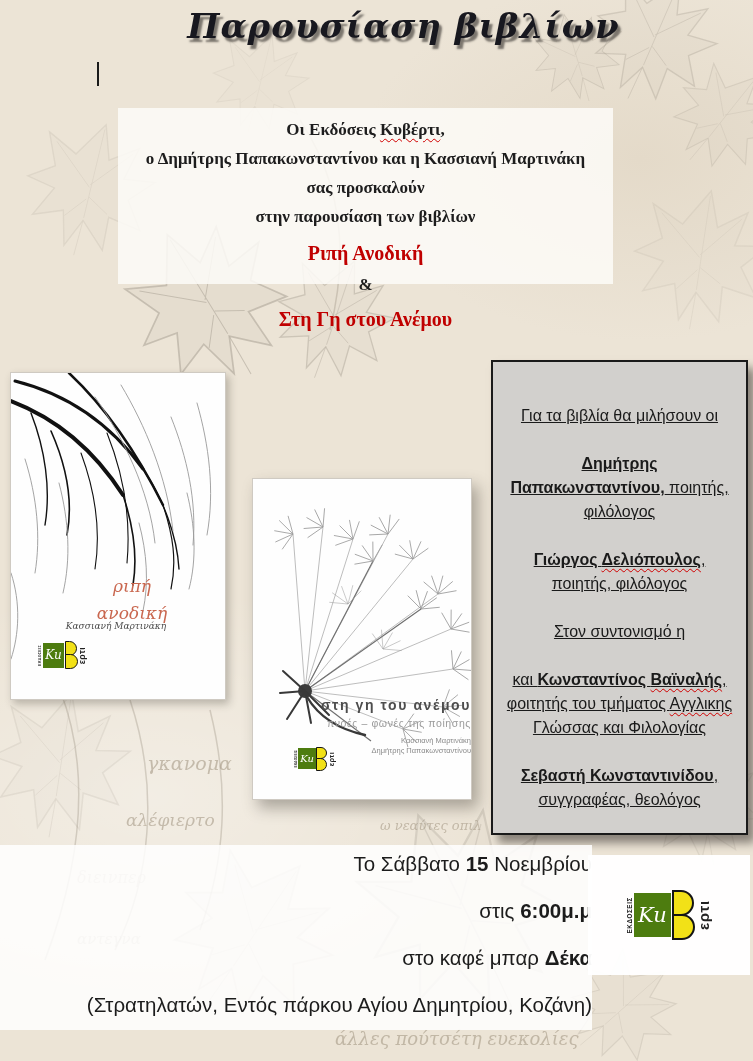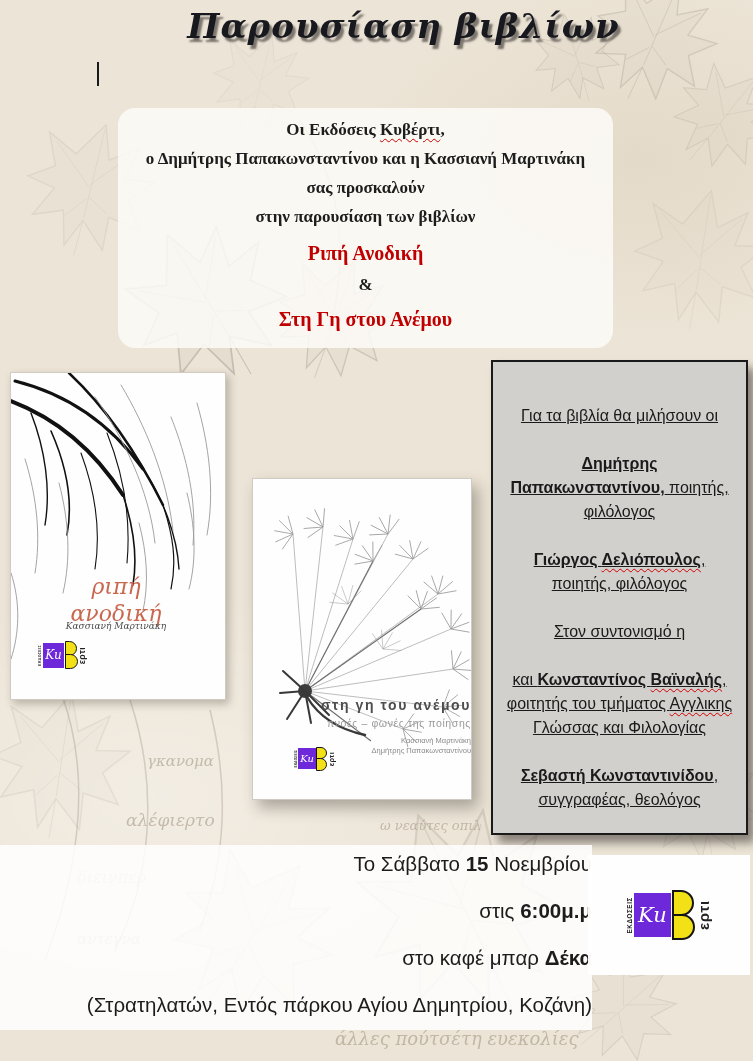--- a/index.html
+++ b/index.html
@@ -18,52 +18,51 @@
   .title{
     position:absolute;left:0;top:6px;width:100%;margin:0;text-align:center;
     font-family:"DejaVu Serif",serif;font-style:italic;font-weight:bold;
     font-size:34px;letter-spacing:1px;color:#18181f;
     text-shadow:3px 4px 2px rgba(95,90,84,0.8);
     padding-left:27px;
   }
   .tick{position:absolute;left:97px;top:62px;width:2px;height:24px;background:#1a1a1a;}
   
   .invite{
-    position:absolute;left:118px;top:108px;width:495px;height:240px;
+    position:absolute;left:118px;top:108px;width:495px;height:176px;
     background:rgba(253,252,248,0.85);text-align:center;
     font-family:"Liberation Serif",serif;font-weight:bold;box-sizing:border-box;
     padding:12px 6px 0;
-    border-radius:17px;
   }
   .invite p{margin:0;font-size:17px;line-height:20px;color:#1d1d1d;}
   .invite .g1{margin-bottom:9px;}
   .invite .g2{margin-bottom:14px;}
   .invite .red{color:#c00000;font-size:20px;line-height:24px;}
   .invite .r1{margin-bottom:10px;}
   .invite .amp{margin-bottom:12px;}
   .wavy{text-decoration-line:underline;text-decoration-style:wavy;
         text-decoration-color:#d00000;text-decoration-thickness:1px;text-underline-offset:3px;}
   
   .cover{position:absolute;background:#fefefe;border:1px solid #cfcac2;}
   .cover1{left:10px;top:372px;width:214px;height:326px;box-shadow:3px 4px 8px rgba(60,55,48,0.3);}
   .cover2{left:252px;top:478px;width:218px;height:320px;box-shadow:6px 8px 14px rgba(60,55,48,0.38);}
   .cover svg{position:absolute;left:0;top:0;}
-  .c1-title{position:absolute;left:50px;top:200px;width:110px;text-align:center;
-    font-family:"DejaVu Serif",serif;font-style:italic;color:#c9674f;font-size:22px;line-height:27px;}
+  .c1-title{position:absolute;left:66px;top:200px;width:110px;text-align:center;
+    font-family:"DejaVu Serif",serif;font-style:italic;color:#c9674f;font-size:17px;line-height:27px;}
   .c1-author{position:absolute;left:30px;top:248px;width:150px;text-align:center;
     font-family:"DejaVu Serif",serif;font-style:italic;color:#4c4c4c;font-size:9px;}
   .c2-text{position:absolute;left:0;top:218px;width:100%;text-align:right;}
   .c2-title{font-weight:bold;color:#4d4d4d;font-size:14px;letter-spacing:1.6px;margin:0;}
   .c2-sub{color:#9a9a9a;font-size:10.5px;letter-spacing:0.6px;margin:4px 0 0;}
   .c2-authors{color:#8a8a8a;font-size:7.5px;line-height:10px;margin:7px 0 0;}
   
   .kub{display:inline-flex;align-items:center;line-height:1;}
   .kub-ek{writing-mode:vertical-rl;transform:rotate(180deg);font-size:0.30em;font-weight:bold;
     letter-spacing:0.1em;color:#222;margin-right:0.1em;}
-  .kub-box{background:#6d28d9;color:#fff;width:1.75em;height:2.1em;display:inline-flex;
+  .kub-box{background:#4d7c0f;color:#fff;width:1.75em;height:2.1em;display:inline-flex;
     align-items:center;justify-content:center;font-family:"DejaVu Serif",serif;
     font-style:italic;font-size:1em;}
   .kub-b{display:inline-flex;flex-direction:column;height:2.35em;width:1.1em;margin-left:0.05em;}
   .kub-b i{flex:1;background:#f2e117;border:0.13em solid #151515;border-radius:0 0.75em 0.75em 0;}
   .kub-b i:first-child{width:78%;margin-bottom:-0.13em;}
   .kub-ert{writing-mode:vertical-rl;transform:rotate(180deg);font-size:0.72em;font-weight:bold;
     color:#222;margin-left:0.07em;letter-spacing:0.05em;}
   .kub-c1{position:absolute;left:28px;top:268px;font-size:12px;}
   .kub-c2{position:absolute;left:42px;top:268px;font-size:10px;}
   
@@ -114,21 +113,21 @@
     <use href="#leaf" transform="translate(255,930) rotate(35) scale(1.5)" opacity="0.25"></use>
     <use href="#leaf" transform="translate(625,1005) rotate(50) scale(1.0)" opacity="0.25"></use>
     <g stroke="#8a8072" stroke-opacity="0.3" fill="none" stroke-width="1.5">
       <path d="M60,690 C95,780 75,880 45,960"></path>
       <path d="M130,700 C160,790 150,880 115,950"></path>
       <path d="M210,710 C230,790 225,860 200,930"></path>
       <path d="M300,120 C340,180 350,250 330,330"></path>
     </g>
   </svg>
 
-  <span class="wm" style="left:147px;top:752px;font-size:15px;">γκανομα</span>
+  <span class="wm" style="left:147px;top:752px;font-size:19px;">γκανομα</span>
   <span class="wm" style="left:93px;top:810px;font-size:17px;margin-left:33px;">αλέφιερτο</span>
   <span class="wm" style="left:77px;top:868px;font-size:16px;color:rgba(160,150,132,0.35);">διεινπερ</span>
   <span class="wm" style="left:77px;top:930px;font-size:15px;color:rgba(160,150,132,0.4);">αντεγνα</span>
   <span class="wm" style="left:380px;top:818px;font-size:13px;">ω νεαύτες οπιλ</span>
   <span class="wm" style="left:335px;top:1028px;font-size:18px;">άλλες πούτσέτη ευεκολίες</span>
 
   <h1 class="title">Παρουσίαση βιβλίων</h1>
   <div class="tick"></div>
 
   <div class="invite">

